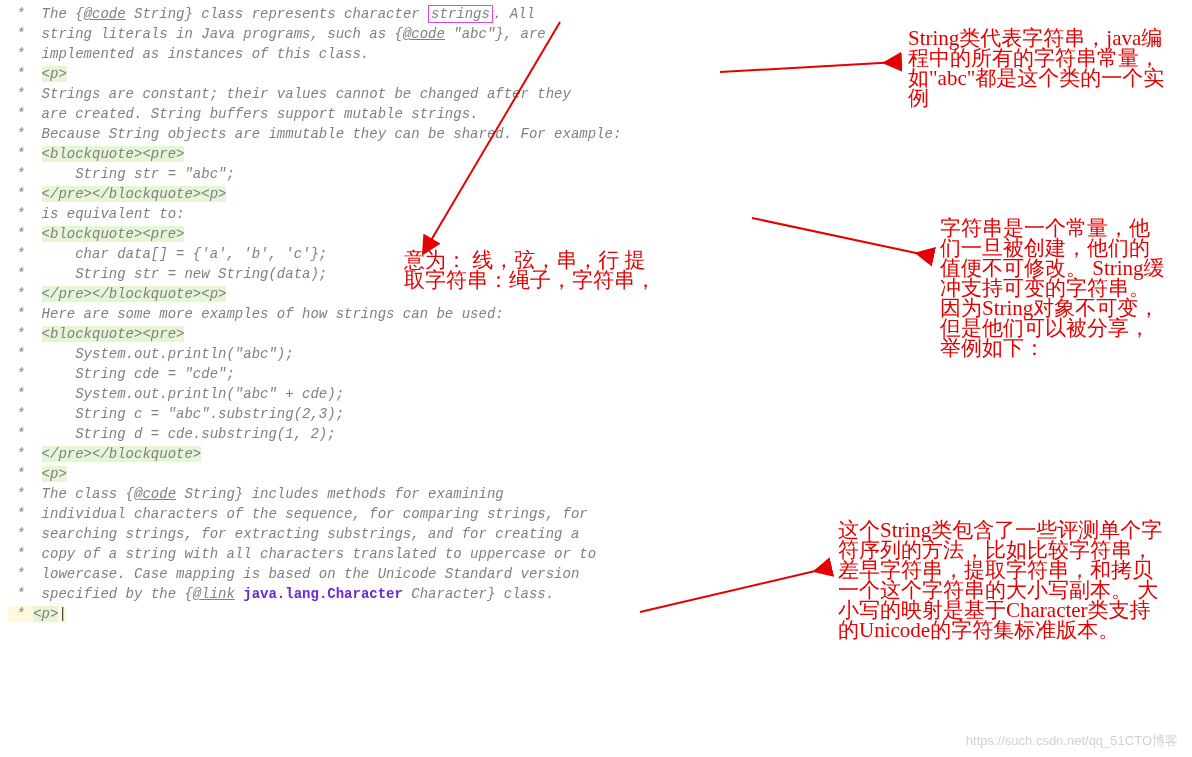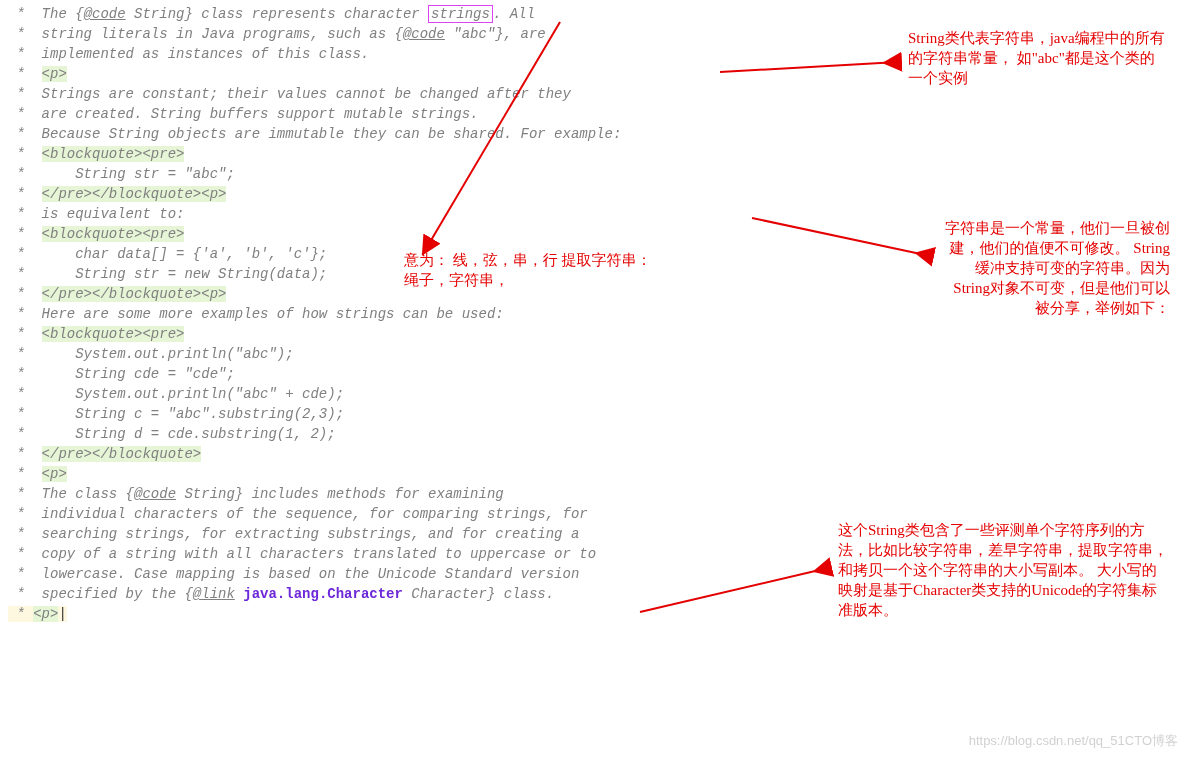--- a/index.html
+++ b/index.html
@@ -24,21 +24,21 @@
   }
   .tag { background: #e6f5d6; }
   .kw { font-style: italic; text-decoration: underline; font-weight: normal;}
   .boxed { border: 1px solid #d946ef; padding: 0 2px; color:#808080;}
   .pkg { color:#6d28d9; font-style: normal; font-weight: bold;}
   .cursor-line { background: #fff8e0; display:inline;}
   .annotation {
     position: absolute;
     color: #e40000;
     font-family: "SimSun", "宋体", serif;
-    font-size: 15px;
+    font-size: 21px;
     line-height: 20px;
     font-style: normal;
     white-space: normal;
   }
   svg.arrow {
     position: absolute;
     pointer-events: none;
   }
   .watermark {
     position: absolute;
@@ -52,32 +52,32 @@
 </style>
 </head>
 <body>
 
 <div class="code-block" id="code"><div><span> *  The {</span><span class="kw">@code</span><span> String} class represents character </span><span class="boxed">strings</span><span>. All</span></div><div><span> *  string literals in Java programs, such as {</span><span class="kw">@code</span><span> "abc"}, are</span></div><div> *  implemented as instances of this class.</div><div><span> *  </span><span class="tag">&lt;p&gt;</span></div><div> *  Strings are constant; their values cannot be changed after they</div><div> *  are created. String buffers support mutable strings.</div><div> *  Because String objects are immutable they can be shared. For example:</div><div><span> *  </span><span class="tag">&lt;blockquote&gt;&lt;pre&gt;</span></div><div> *      String str = "abc";</div><div><span> *  </span><span class="tag">&lt;/pre&gt;&lt;/blockquote&gt;&lt;p&gt;</span></div><div> *  is equivalent to:</div><div><span> *  </span><span class="tag">&lt;blockquote&gt;&lt;pre&gt;</span></div><div> *      char data[] = {'a', 'b', 'c'};</div><div> *      String str = new String(data);</div><div><span> *  </span><span class="tag">&lt;/pre&gt;&lt;/blockquote&gt;&lt;p&gt;</span></div><div> *  Here are some more examples of how strings can be used:</div><div><span> *  </span><span class="tag">&lt;blockquote&gt;&lt;pre&gt;</span></div><div> *      System.out.println("abc");</div><div> *      String cde = "cde";</div><div> *      System.out.println("abc" + cde);</div><div> *      String c = "abc".substring(2,3);</div><div> *      String d = cde.substring(1, 2);</div><div><span> *  </span><span class="tag">&lt;/pre&gt;&lt;/blockquote&gt;</span></div><div><span> *  </span><span class="tag">&lt;p&gt;</span></div><div><span> *  The class {</span><span class="kw">@code</span><span> String} includes methods for examining</span></div><div> *  individual characters of the sequence, for comparing strings, for</div><div> *  searching strings, for extracting substrings, and for creating a</div><div> *  copy of a string with all characters translated to uppercase or to</div><div> *  lowercase. Case mapping is based on the Unicode Standard version</div><div><span> *  specified by the {</span><span class="kw">@link</span><span> </span><span class="pkg">java.lang.Character</span><span> Character} class.</span></div><div class="cursor-line"><span> * </span><span class="tag">&lt;p&gt;</span><span style="color: rgb(51, 51, 51); font-style: normal;">|</span></div></div>
 
 <div class="annotation" style="left:908px; top:28px; width:260px;">String类代表字符串，java编程中的所有的字符串常量，
 如"abc"都是这个类的一个实例</div>
 <div class="annotation" style="left:404px; top:250px; width:260px;">意为： 线，弦，串，行
 提取字符串：绳子，字符串，</div>
-<div class="annotation" style="left:940px; top:218px; width:230px;text-align:right;">字符串是一个常量，他们一旦被创建，他们的值便不可修改。 String缓冲支持可变的字符串。因为String对象不可变，但是他们可以被分享，举例如下：</div>
+<div class="annotation" style="left:940px; top:218px; width:230px;">字符串是一个常量，他们一旦被创建，他们的值便不可修改。 String缓冲支持可变的字符串。因为String对象不可变，但是他们可以被分享，举例如下：</div>
 <div class="annotation" style="left:838px; top:520px; width:330px;">这个String类包含了一些评测单个字符序列的方法，比如比较字符串，差早字符串，提取字符串，和拷贝一个这个字符串的大小写副本。  大小写的映射是基于Character类支持的Unicode的字符集标准版本。</div>
 
 <svg class="arrow" style="left:0;top:0;" width="1192" height="757">
   <defs>
     <marker id="ah" markerWidth="12" markerHeight="12" refX="2" refY="5" orient="auto">
       <path d="M0,0 L10,5 L0,10 Z" fill="#e40000"></path>
     </marker>
   </defs>
 
   <line x1="898" y1="62" x2="720" y2="72" stroke="#e40000" stroke-width="2" marker-start="url(#ah)"></line>
 
   <line x1="560" y1="22" x2="430" y2="242" stroke="#e40000" stroke-width="2" marker-end="url(#ah)"></line>
 
   <line x1="930" y1="256" x2="752" y2="218" stroke="#e40000" stroke-width="2" marker-start="url(#ah)"></line>
 
   <line x1="828" y1="568" x2="640" y2="612" stroke="#e40000" stroke-width="2" marker-start="url(#ah)"></line>
 </svg>
 
-<div class="watermark">https://blog.csdn.net/qq_51CTO博客</div>
+<div class="watermark">https://such.csdn.net/qq_51CTO博客</div>
 
 </body></html>

